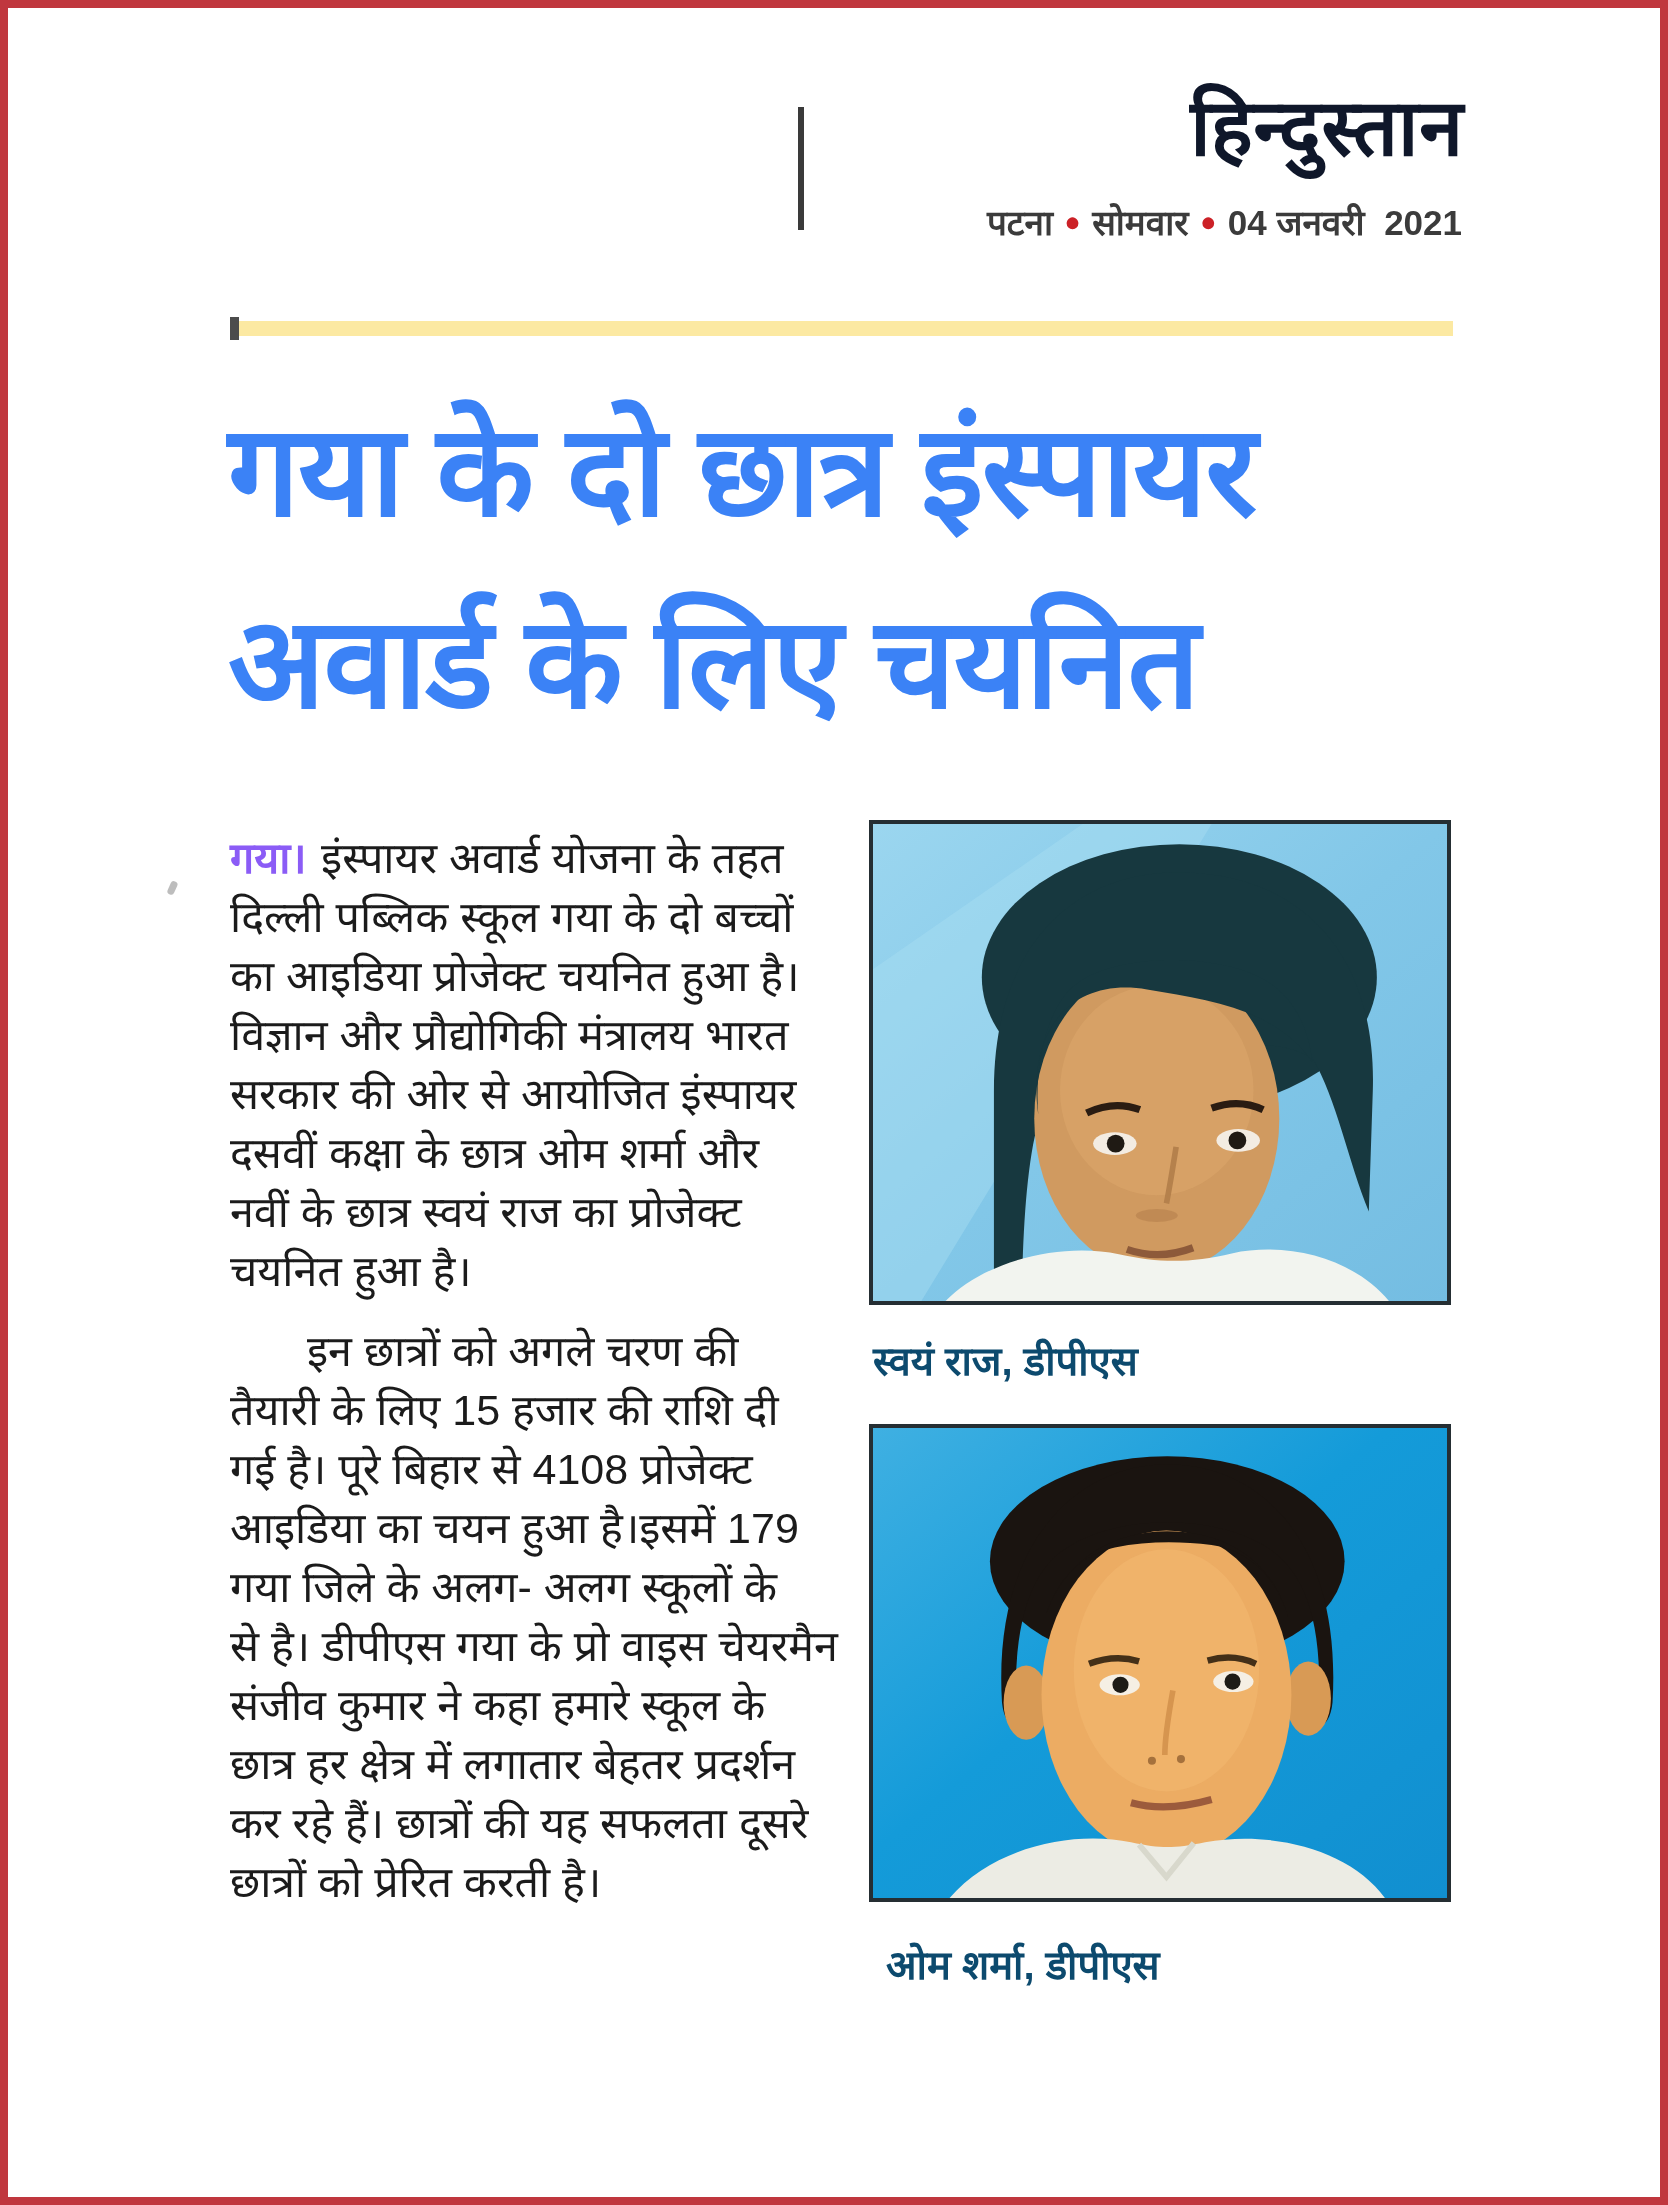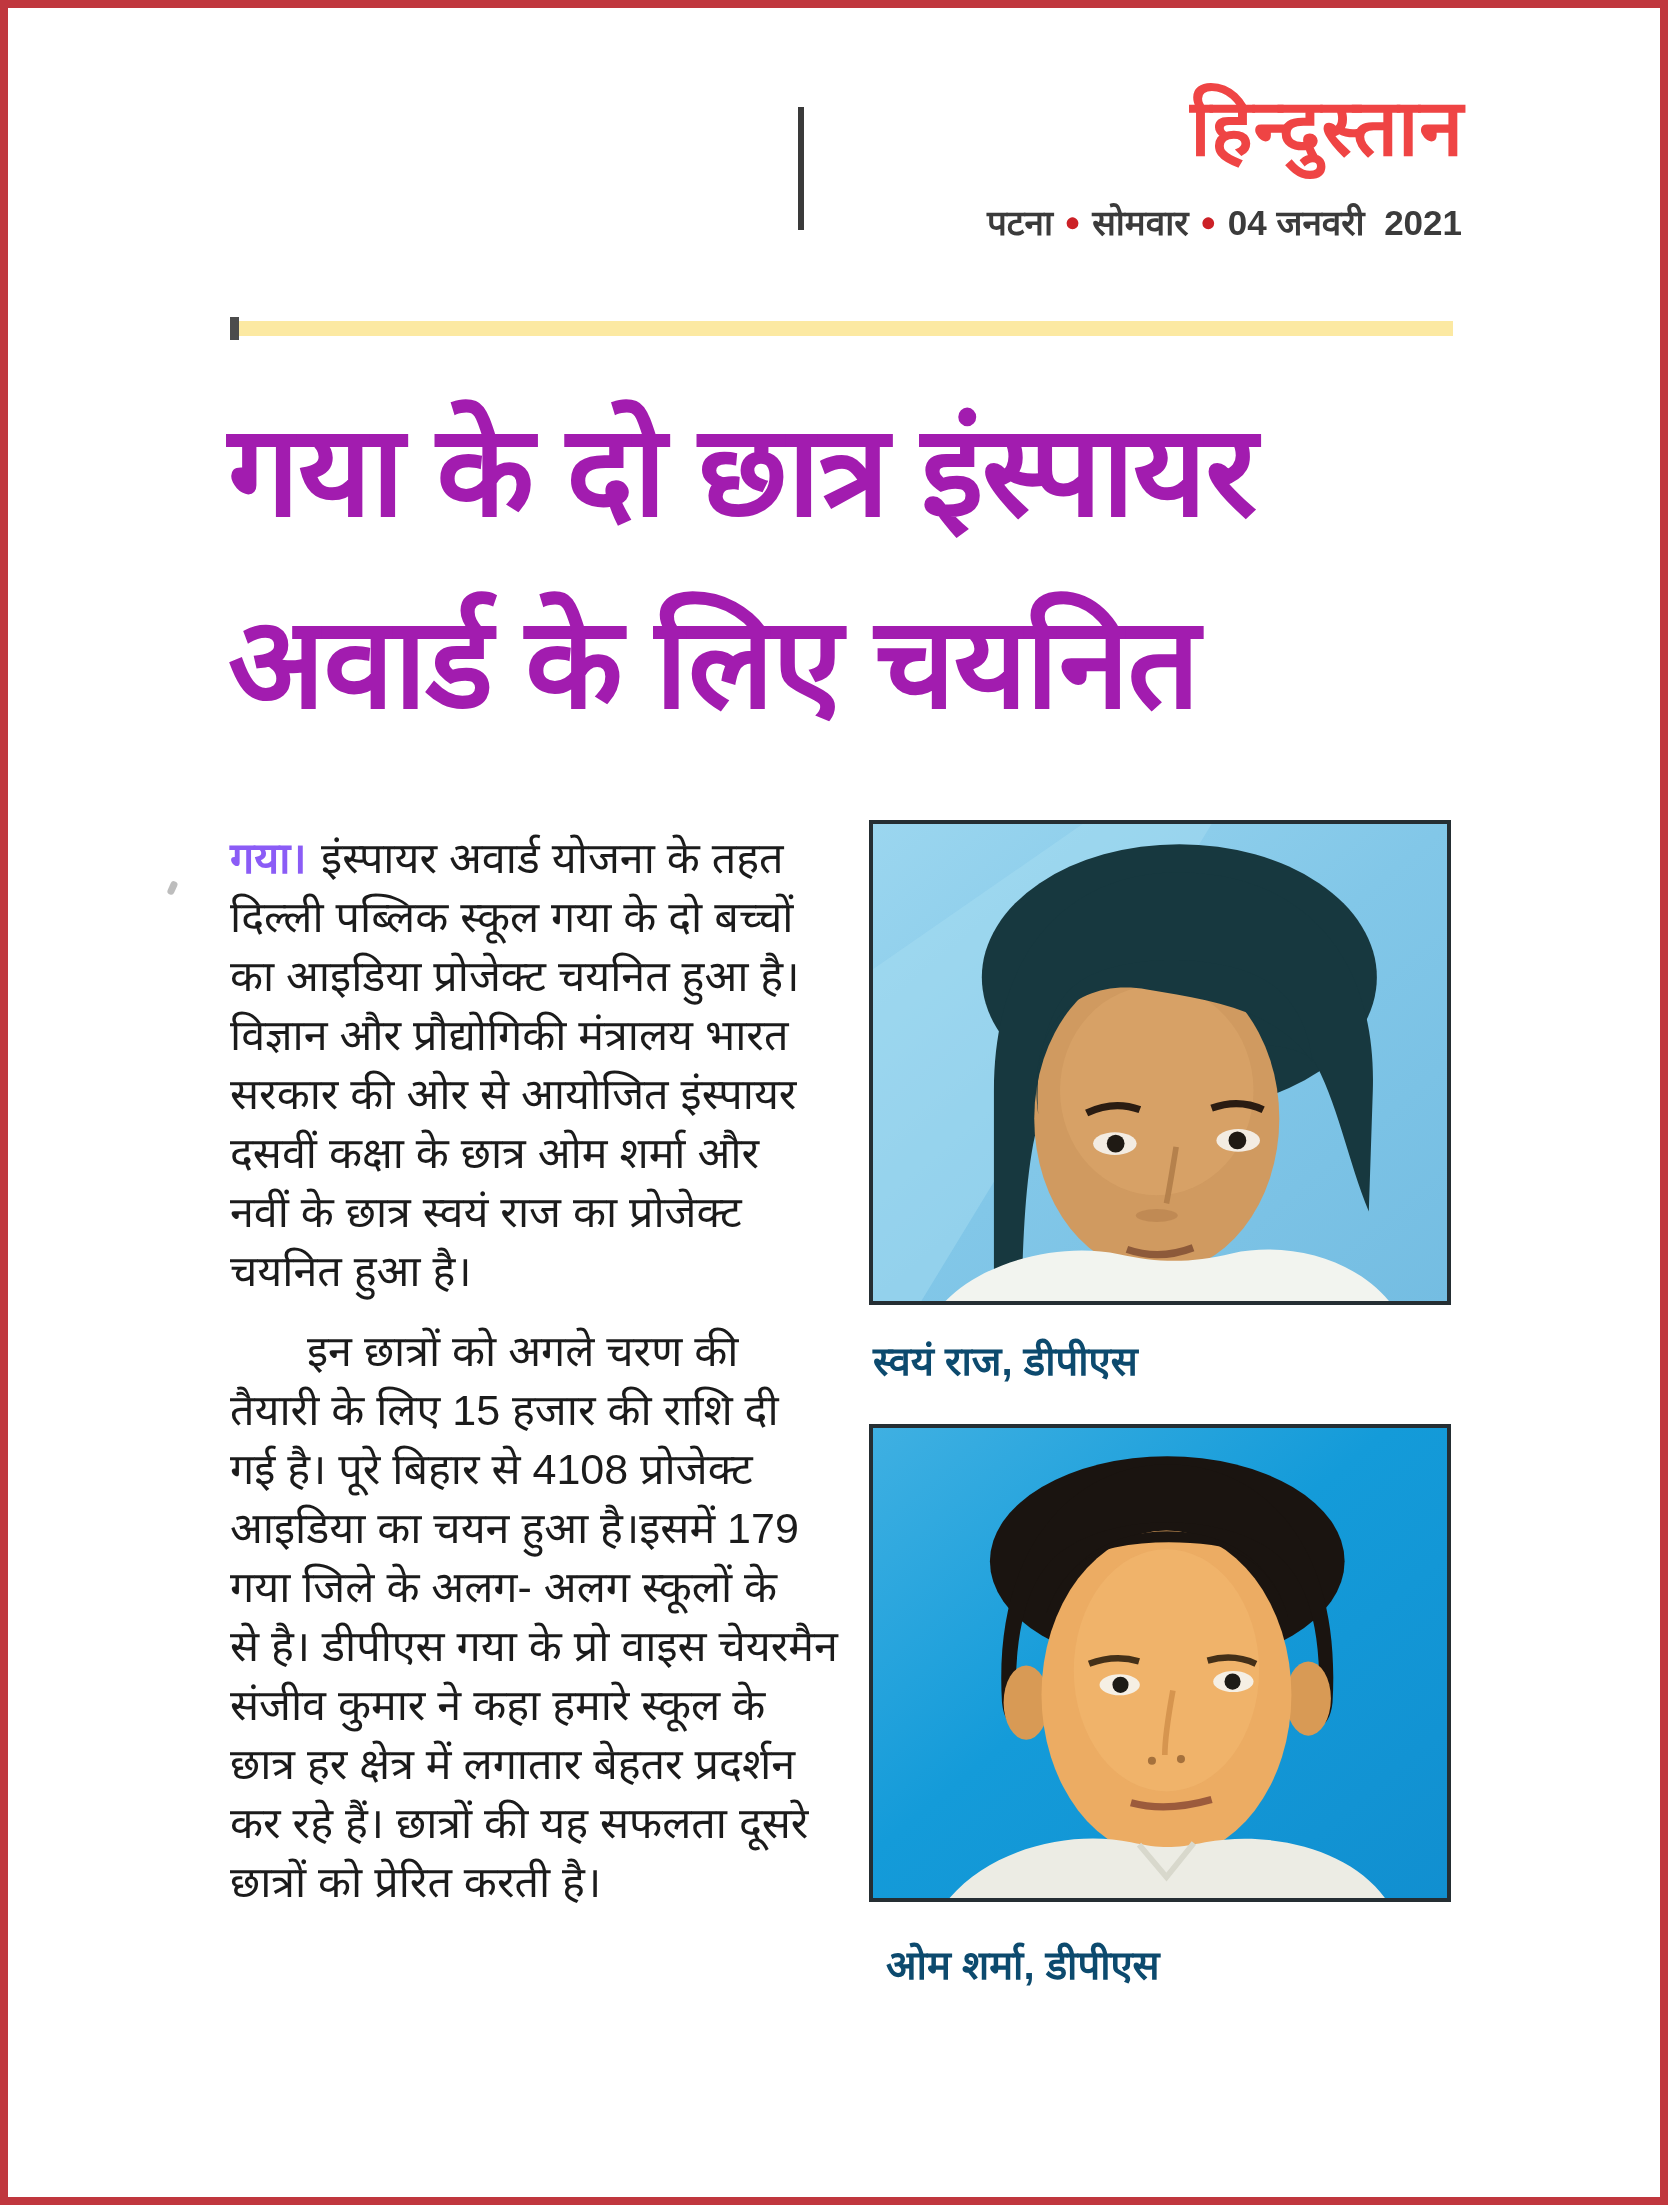--- a/index.html
+++ b/index.html
@@ -9,30 +9,30 @@
     background:#ffffff;
     border:8px solid #c0373e;
     box-sizing:border-box;
     font-family:"Liberation Sans", sans-serif;
     overflow:hidden;
   }
   .abs{position:absolute;}
 
   
   .vrule{left:790px;top:99px;width:5.6px;height:123px;background:#3a3a3a;}
-  .masthead{top:63px;right:196px;font-size:79px;font-weight:800;color:#ef4444;letter-spacing:0.8px;}
+  .masthead{top:63px;right:196px;font-size:79px;font-weight:800;color:#0f172a;letter-spacing:0.8px;}
   .dateline{top:190px;right:198px;font-size:35px;font-weight:700;color:#3b3b3b;white-space:nowrap;}
   .dateline .bullet{color:#cc2127;font-size:27.4px;vertical-align:14%;margin:0 11.3px;}
 
   
   .accent-bar{left:222px;top:313px;width:1223px;height:15.3px;background:#fce9a2;}
   .accent-tick{left:222px;top:309px;width:9px;height:23.4px;background:#4c4c4c;}
 
   
-  .headline{left:220px;top:367px;width:1242px;font-size:127px;line-height:192px;font-weight:800;color:#a21caf;letter-spacing:-1.6px;}
+  .headline{left:220px;top:367px;width:1242px;font-size:127px;line-height:192px;font-weight:800;color:#3b82f6;letter-spacing:-1.6px;}
   .headline .hl{white-space:nowrap;}
 
   
   .stray{left:161px;top:873px;width:7.3px;height:13.7px;background:#9a9a9a;opacity:.65;transform:rotate(24deg);border-radius:3.2px;}
 
   
   .body-col{left:222px;top:821px;width:625px;font-size:43px;line-height:59px;color:#1b1b1b;}
   .bline{height:59px;white-space:nowrap;overflow:visible;}
   .lede{font-weight:800;margin-right:14.5px;color:#8b5cf6;}
   .para2{margin-top:21px;}

